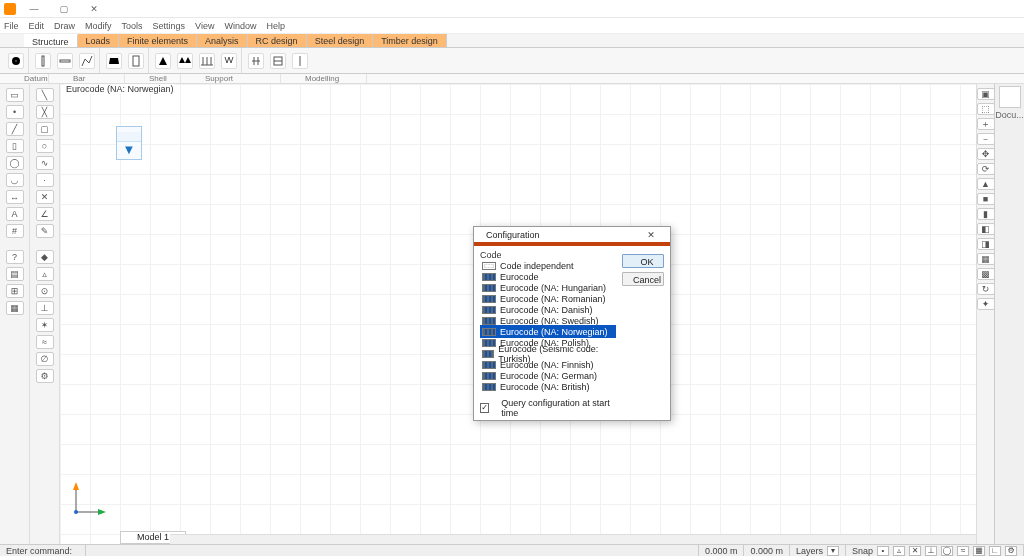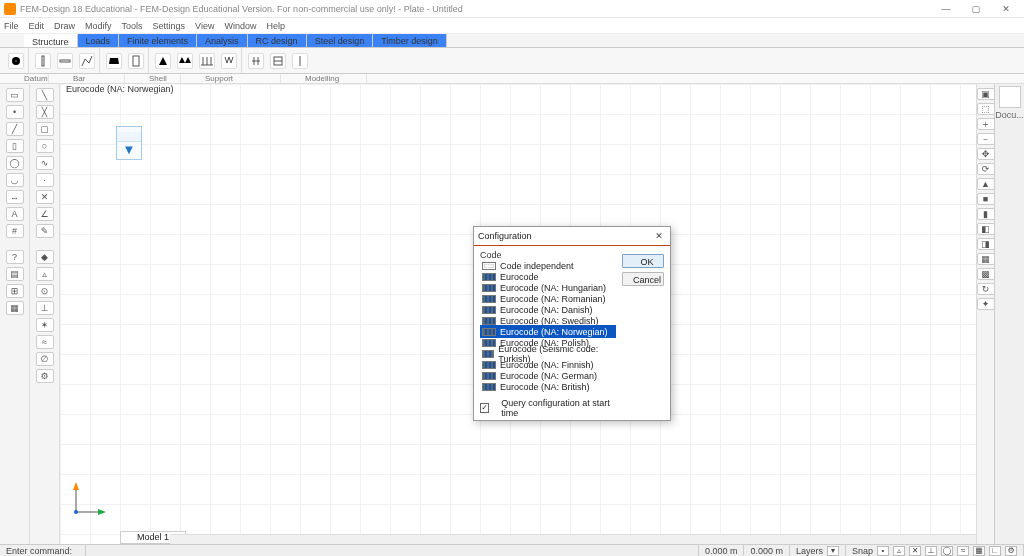--- a/index.html
+++ b/index.html
@@ -11,21 +11,21 @@
   .titlebar .title { color: #888; font-size: 9px; flex: 1; }
   .winbtns { display: flex; gap: 2px; }
   .winbtn { width: 28px; height: 14px; display: flex; align-items: center; justify-content: center; color: #666; }
 
   
   .menubar { height: 16px; background: #fff; display: flex; align-items: center; padding: 0 4px; gap: 10px; color: #555; border-bottom: 1px solid #eee; }
   .menubar span { font-size: 9px; }
 
   
   .tabstrip { height: 14px; background: #f4f4f4; display: flex; border-bottom: 1px solid #ccc; padding-left: 24px; }
-  .tab { padding: 0 8px; line-height: 14px; font-size: 9px; border-right: 1px solid #ccc; color: #333; background: #3b82f6; }
+  .tab { padding: 0 8px; line-height: 14px; font-size: 9px; border-right: 1px solid #ccc; color: #333; background: #fdba74; }
   .tab.active { background: #fff; border-top: 1px solid #fff; }
 
   
   .ribbon { height: 26px; background: #f7f7f7; border-bottom: 1px solid #ccc; display: flex; align-items: center; padding: 0 4px; gap: 2px; }
   .ribgroup { display: flex; align-items: center; border-right: 1px solid #ddd; padding: 0 4px; height: 100%; gap: 6px; position: relative; }
   .ribicon { width: 16px; height: 16px; border: 1px solid #ddd; border-radius: 2px; background: #fff; display: flex; align-items: center; justify-content: center; font-size: 10px; color: #666; }
   .ribicon svg { width: 12px; height: 12px; }
   .riblabelrow { height: 10px; background: #f9f9f9; display: flex; color: #777; border-bottom: 1px solid #ddd; }
   .riblabelrow .lab { padding: 0 24px; line-height: 10px; font-size: 8px; border-right: 1px solid #e4e4e4; }
 
@@ -50,21 +50,21 @@
   .canvas-scroll-h { position: absolute; left: 110px; right: 0; bottom: 0; height: 10px; background: #f0f0f0; border-top: 1px solid #ddd; }
 
   .funnelbox { position: absolute; left: 56px; top: 42px; width: 26px; height: 34px; border: 1px solid #a8caea; background: #f7fbff; display: flex; flex-direction: column; align-items: center; justify-content: flex-end; padding-bottom: 2px; }
   .funnelbox .top { width: 100%; height: 10px; background: #eef5fc; border-bottom: 1px solid #cde2f4; }
   .funnel { color: #1f74c4; font-size: 13px; }
 
   
   .dialog { position: absolute; left: 413px; top: 142px; width: 198px; height: 195px;
             background: #fff; border: 1px solid #999; box-shadow: 2px 2px 8px rgba(0,0,0,0.25); z-index: 20;
             display: flex; flex-direction: column; }
-  .dlg-title { height: 22px; background: #fff; border-bottom: 1px solid #c2410c; display: flex; align-items: center; padding: 0 4px; font-size: 9px; }
+  .dlg-title { height: 22px; background: #fff; border-bottom: 4px solid #c2410c; display: flex; align-items: center; padding: 0 12px; font-size: 9px; }
   .dlg-title .t { flex: 1; }
   .dlg-close { width: 14px; text-align: center; color: #444; }
   .dlg-body { flex: 1; padding: 4px 6px 2px 6px; display: flex; gap: 6px; }
   .dlg-left { flex: 1; display: flex; flex-direction: column; }
   .dlg-right { width: 42px; display: flex; flex-direction: column; gap: 4px; padding-top: 4px; }
   .dlgbtn { border: 1px solid #7aa3cc; background: #e2eff9; text-align: center; font-size: 9px; line-height: 14px; height: 14px; border-radius: 1px; padding-left: 8px; }
   .dlgbtn.secondary { background: #f2f2f2; border-color: #b8b8b8; }
   .section-label { font-size: 9px; color: #333; margin-bottom: 0; }
   .codelist { border: 0; overflow-y: auto; }
   .coderow { display: flex; align-items: center; height: 11px; gap: 4px; padding: 0 2px; font-size: 9px; color: #222; }
@@ -85,21 +85,20 @@
   .statusbar .tinybtn { width: 12px; height: 10px; border: 1px solid #bbb; background: #fff; display: inline-flex; align-items: center; justify-content: center; font-size: 8px; }
 
   
   .stroke path, .stroke line, .stroke polyline, .stroke rect { stroke: #555; stroke-width: 1; fill: none; }
 </style>
 </head>
 <body>
 
 <div class="titlebar">
   <div class="logo"></div>
-  <div class="title">FEM-Design 18 Educational - FEM-Design Educational Version.  For non-commercial use only! - Plate - Untitled</div>
   <div class="winbtns">
     <div class="winbtn">—</div>
     <div class="winbtn">▢</div>
     <div class="winbtn">✕</div>
   </div>
 </div>
 
 <div class="menubar">
   <span>File</span>
   <span>Edit</span>

